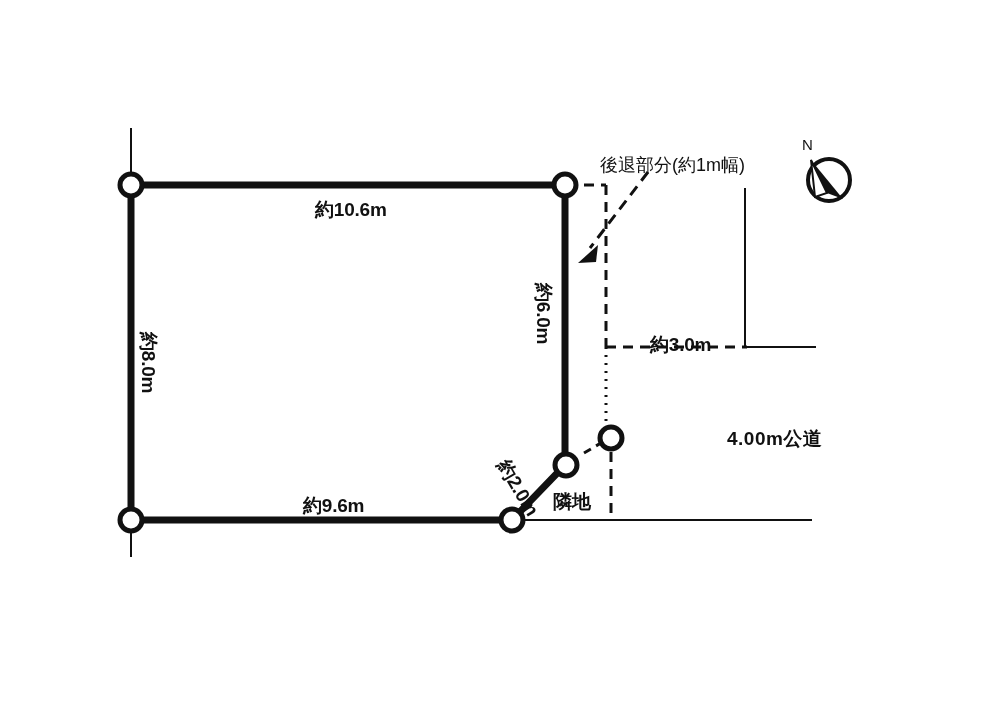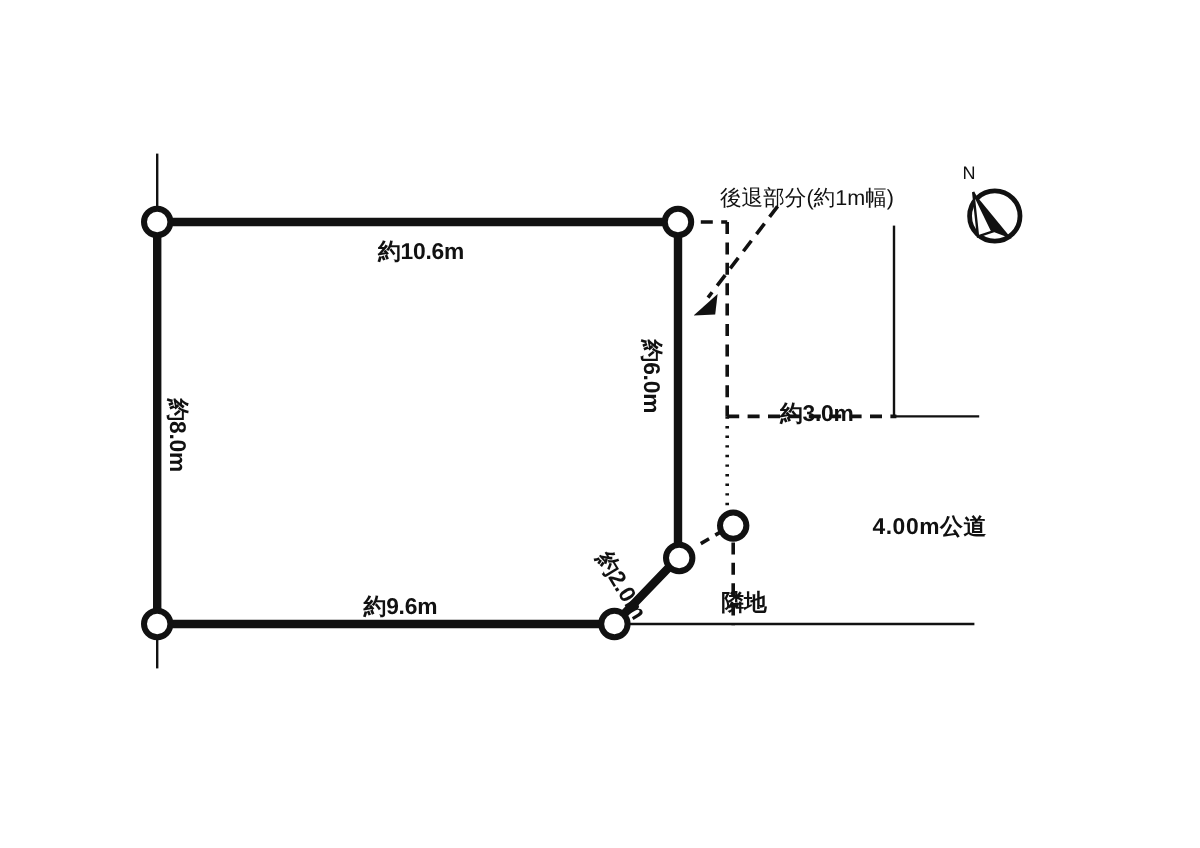--- a/index.html
+++ b/index.html
@@ -36,21 +36,20 @@
     font-weight: 700;
     letter-spacing: -0.2px;
   }
   .note-label {
     font-size: 18px;
     font-weight: 400;
   }
   .area-label {
     font-size: 19px;
     font-weight: 700;
-    margin-left: 48px;
   }
   .road-label {
     font-size: 19px;
     font-weight: 700;
     letter-spacing: 0.5px;
   }
   .compass-label {
     font-size: 15px;
     font-weight: 400;
   }

